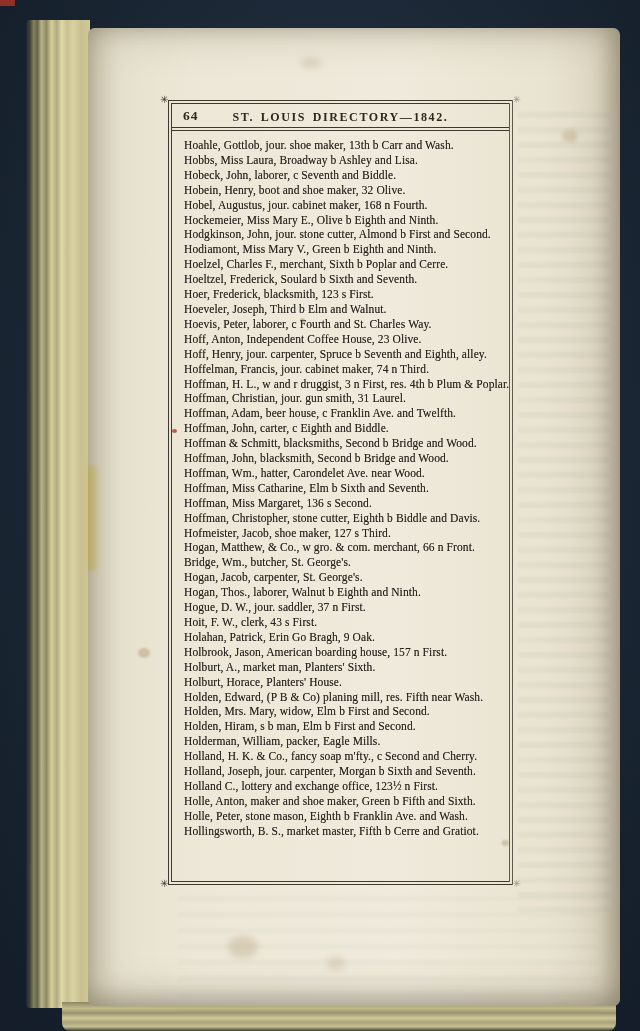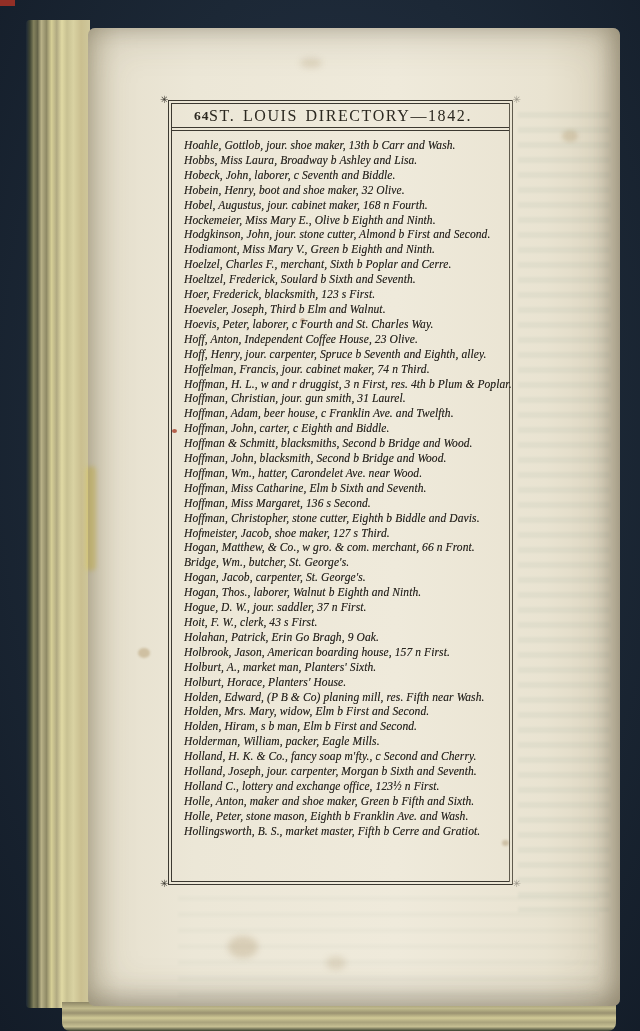--- a/index.html
+++ b/index.html
@@ -57,23 +57,23 @@
   }
   .orn{position:absolute;font-family:"DejaVu Sans",sans-serif;font-size:10px;color:#3c3931;line-height:10px;}
   .orn.tl{left:-12px;top:-9px;}
   .orn.bl{left:-12px;bottom:-8px;}
   .orn.tr{right:-12px;top:-9px;opacity:.45;}
   .orn.br{right:-12px;bottom:-8px;opacity:.45;}
   .header{
     position:relative;height:23px;line-height:23px;border-bottom:4px double #3c3931;
     text-align:center;color:#2b2820;
   }
-  .pagenum{position:absolute;left:22px;top:0;font-weight:bold;font-size:13.5px;letter-spacing:1px;}
-  .title{font-size:16px;font-weight:normal;letter-spacing:1.6px;word-spacing:2px;}
-  .entries{padding:7px 2px 0 12px;font-style:italic;}
+  .pagenum{position:absolute;left:11px;top:0;font-weight:bold;font-size:13.5px;letter-spacing:1px;}
+  .title{font-size:12px;font-weight:bold;letter-spacing:1.6px;word-spacing:2px;}
+  .entries{padding:7px 2px 0 12px;}
   .entry{
     font-size:11.5px;line-height:14.9px;white-space:nowrap;color:#282520;
     letter-spacing:.1px;text-shadow:0 0 .4px rgba(45,42,34,.55);
   }
 </style>
 </head>
 <body>
 
 <div class="photo">
   <div class="artifact-red"></div>

